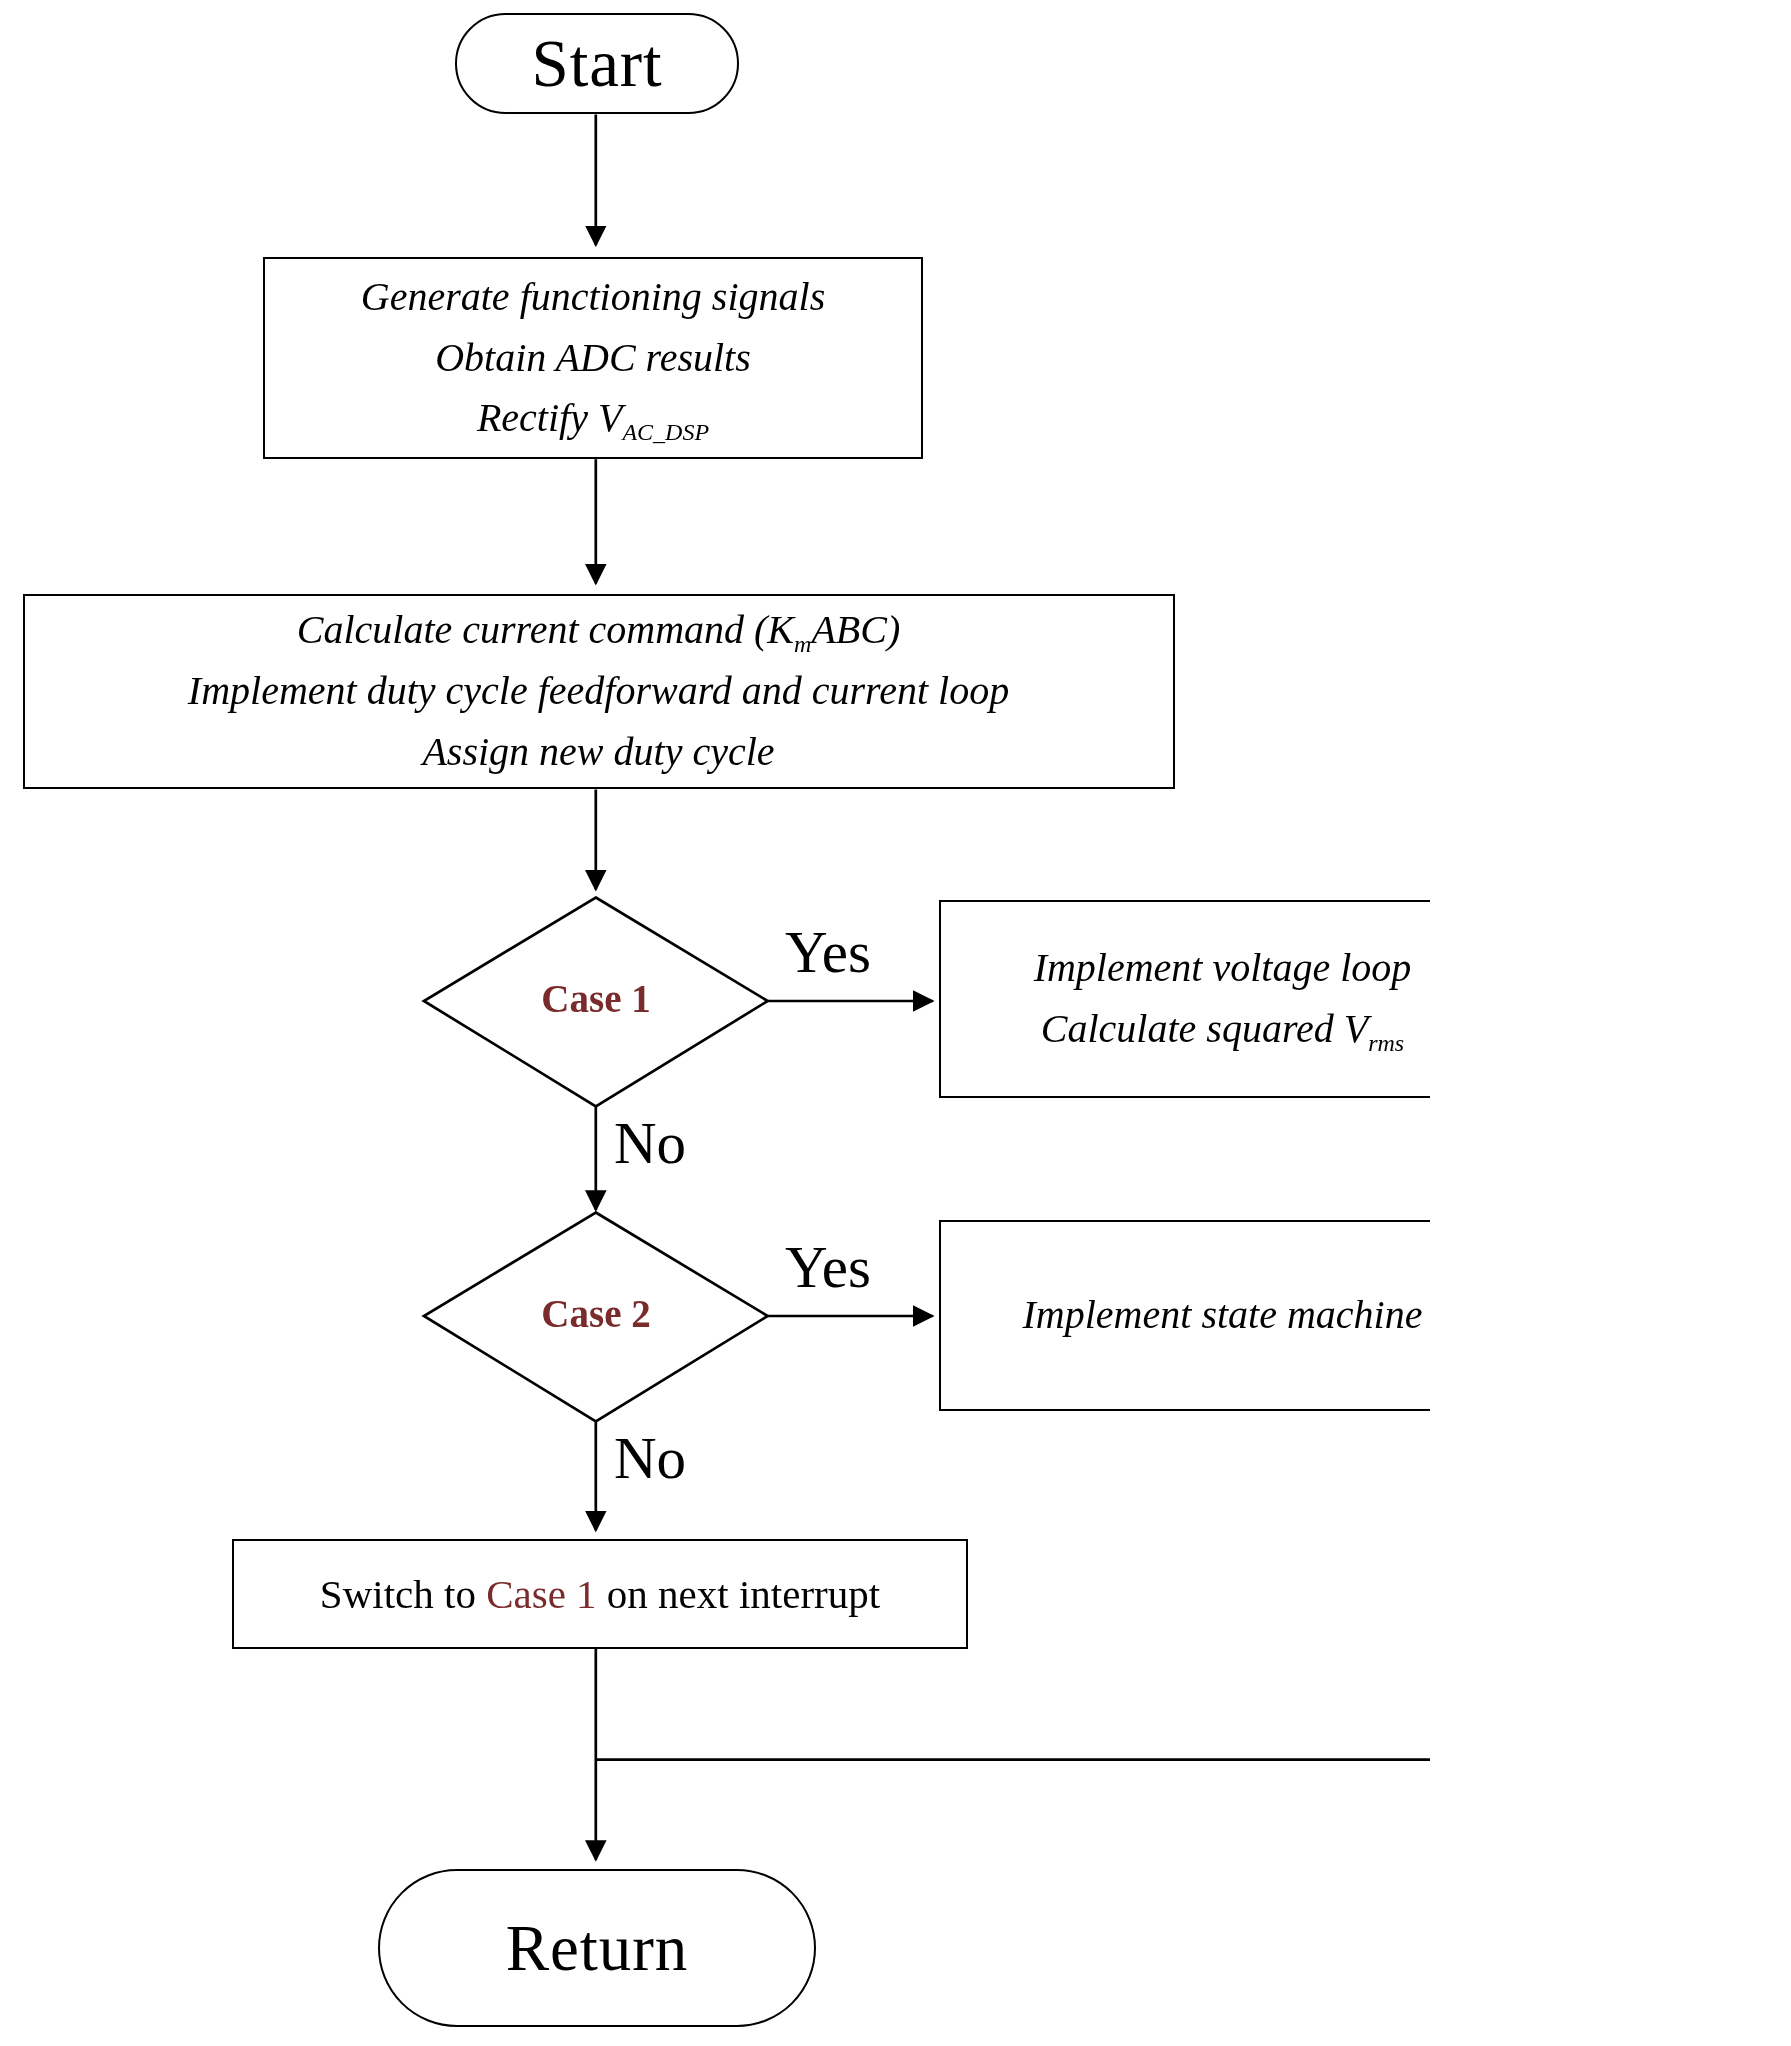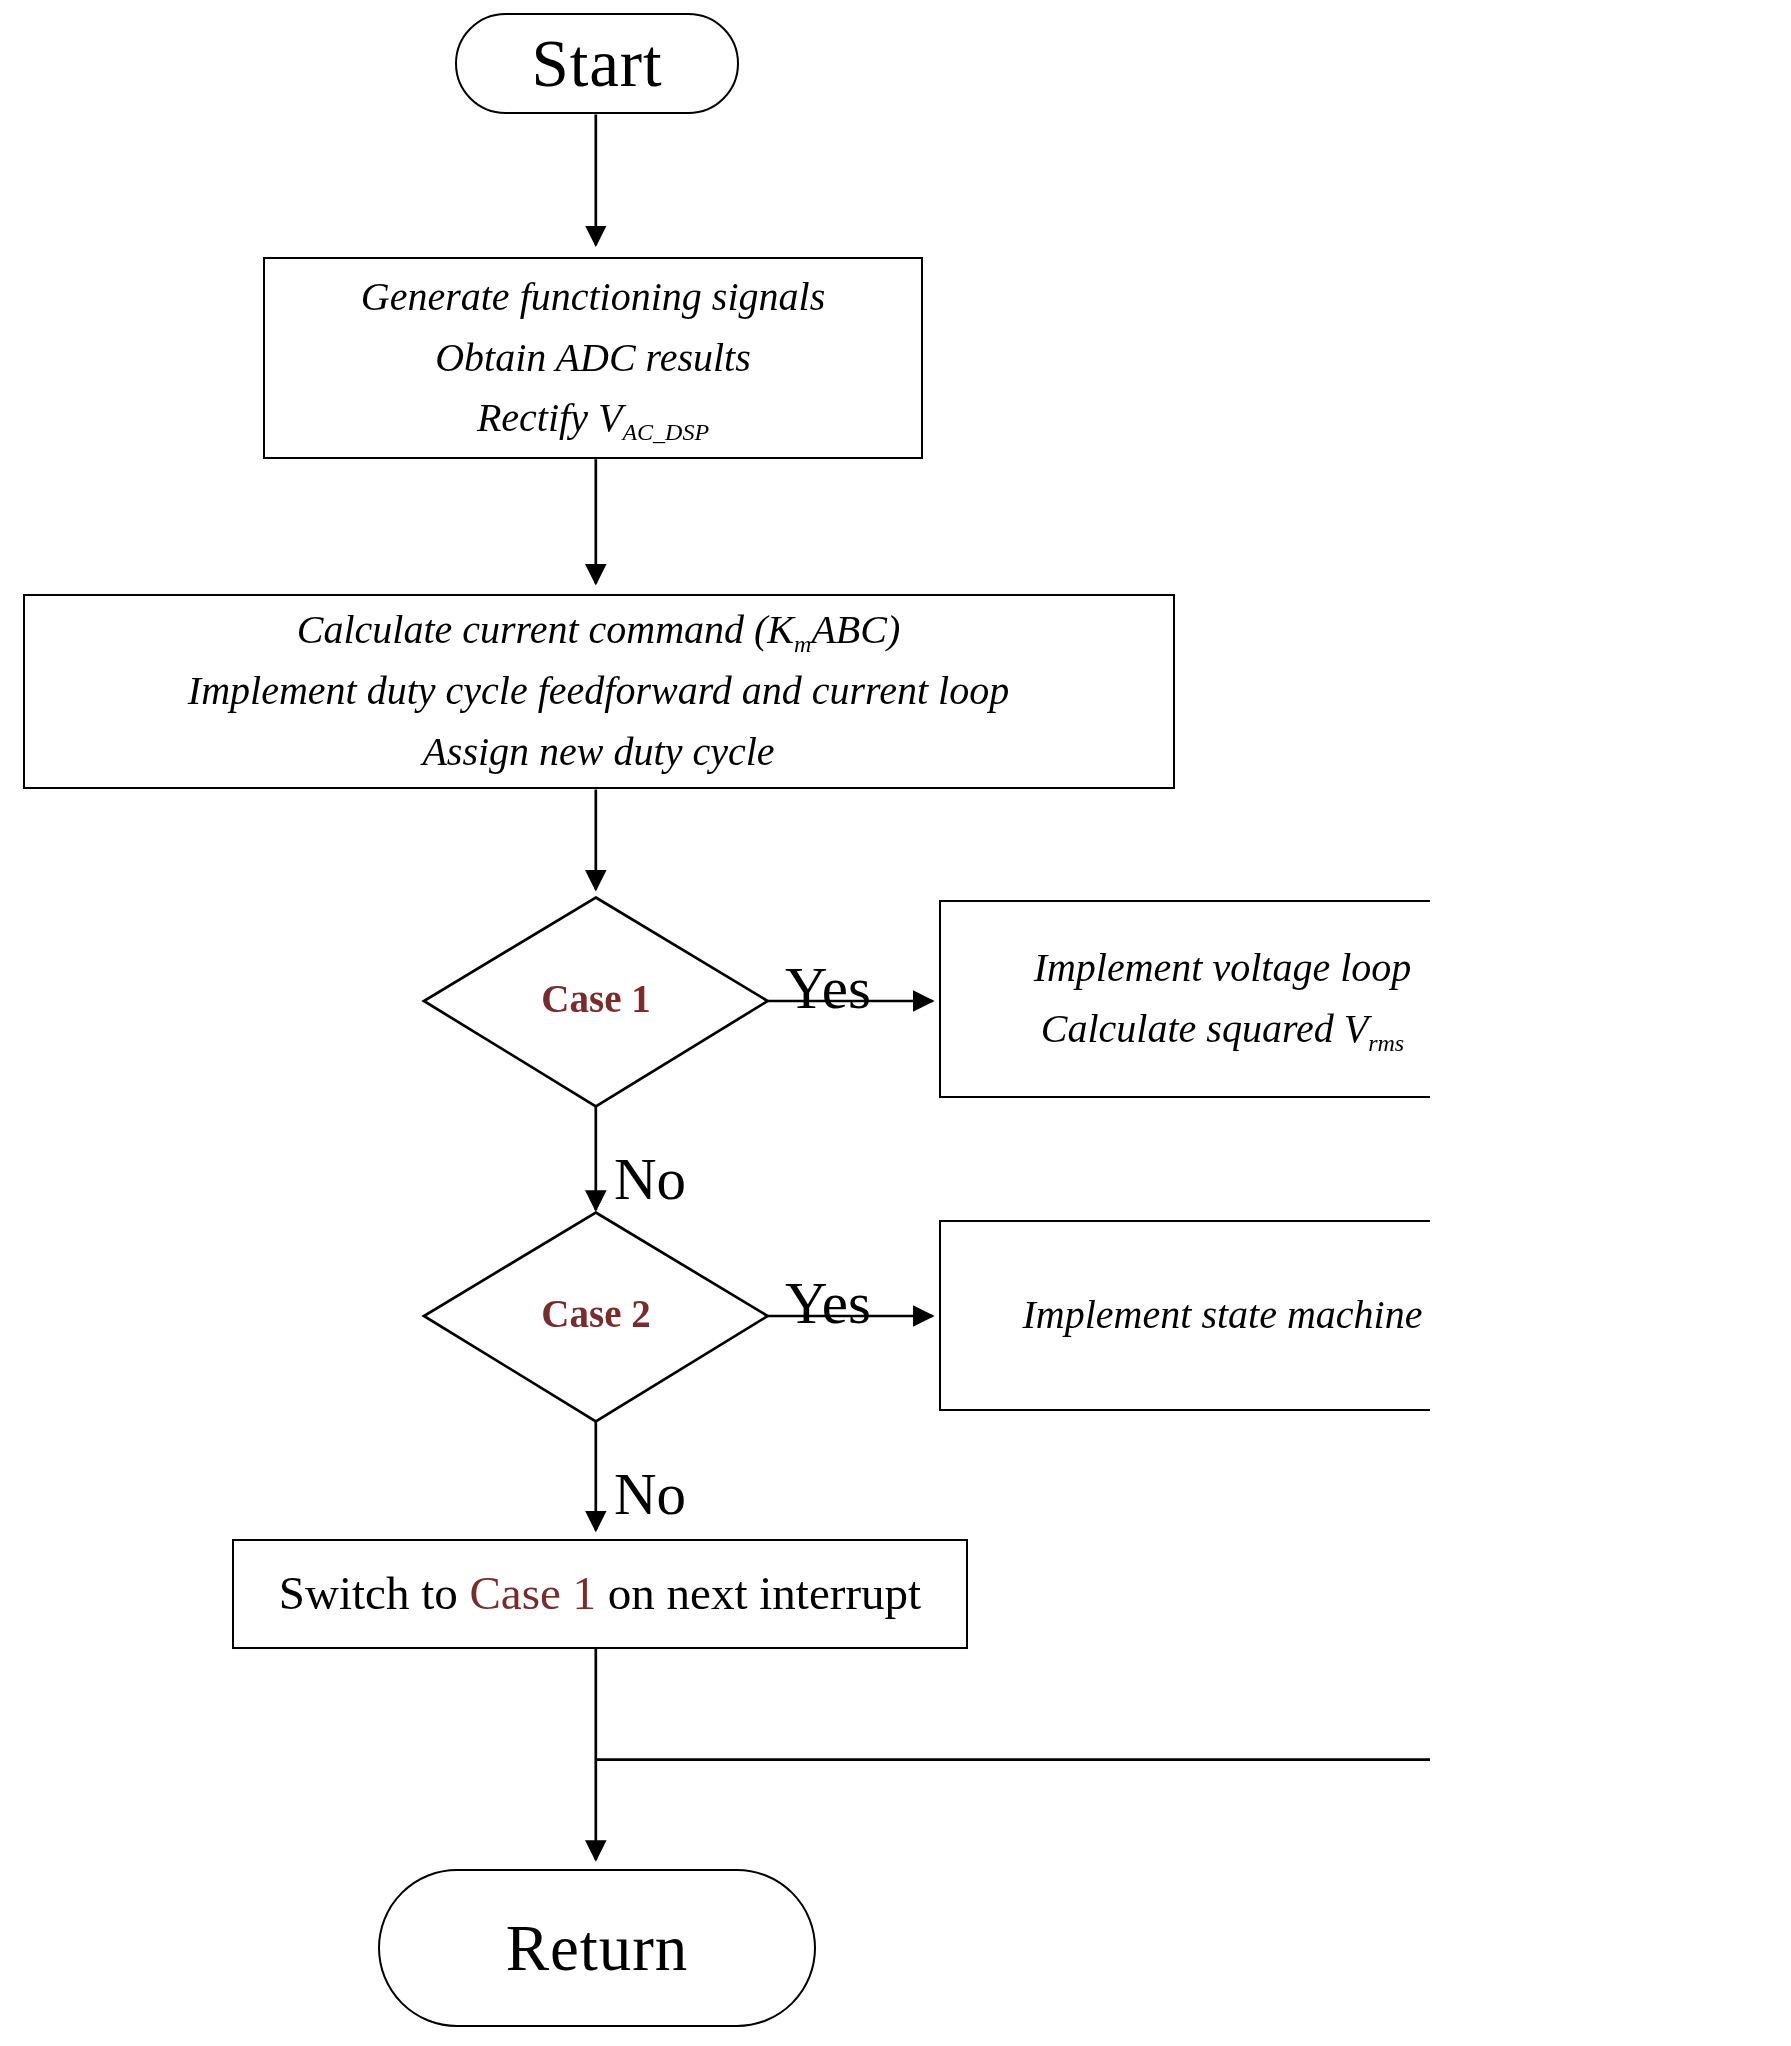--- a/index.html
+++ b/index.html
@@ -25,31 +25,30 @@
   .term   { font-size:67px; font-weight:400; letter-spacing:0.9px; }
   .term-return { font-size:65px; }
   .proc   { font-style:italic; font-size:40px; line-height:1.52; }
   .proc .line { white-space:nowrap; }
   sub { font-size:0.60em; line-height:0; }
   .label {
     position:absolute;
     font-size:59px;
     white-space:nowrap;
     background:transparent;
-    margin-top:36px;
   }
   .case-label {
     position:absolute;
     width:270px;
     text-align:center;
     font-weight:bold;
     font-size:39px;
     color:#7a2b2b;
   }
-  .plain { font-style:normal; font-size:47px; }
+  .plain { font-style:normal; font-size:41px; }
   .case-inline { color:#7a2b2b; }
 </style>
 </head>
 <body>
 
 <div class="canvas">
 
   <svg class="wires" width="1791" height="2047" viewBox="0 0 1990 2274">
     <defs>
       <marker id="arrow" viewBox="0 0 10 10" refX="9" refY="5" markerWidth="8" markerHeight="8" orient="auto-start-reverse">

